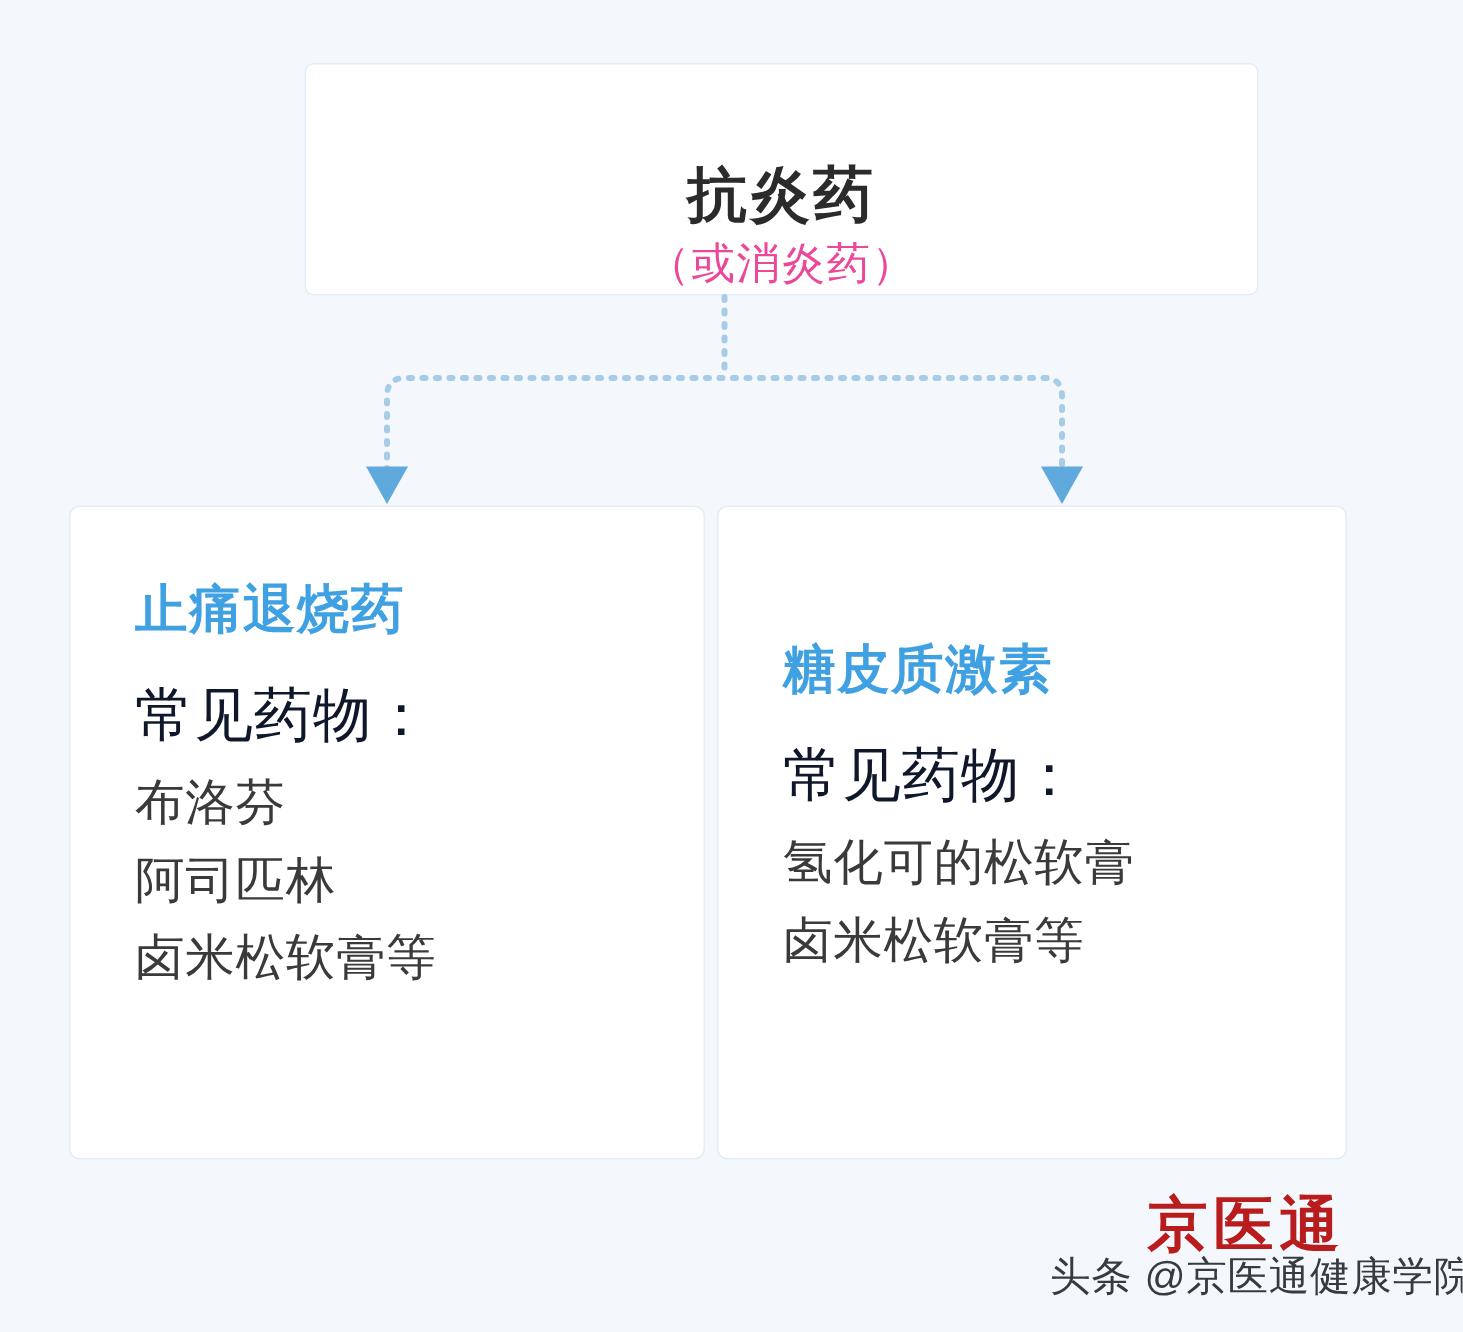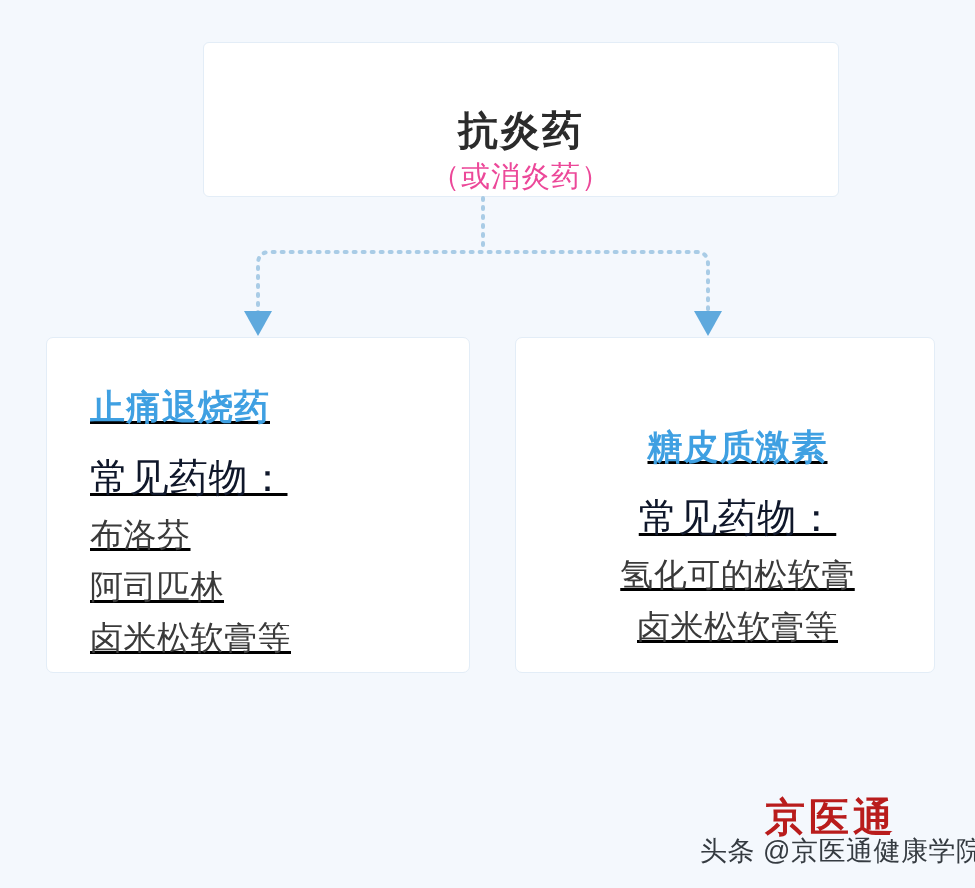--- a/index.html
+++ b/index.html
@@ -60,29 +60,28 @@
     top: 0;
     width: 975px;
     height: 888px;
     pointer-events: none;
   }
 
   
   .branch-card {
     position: absolute;
     top: 337px;
-    height: 336px;
+    height: 436px;
     background: #ffffff;
     border: 1px solid #e3edf7;
     border-radius: 7px;
     box-sizing: border-box;
-    text-decoration: underline;
   }
   .branch-card.left  { left: 46px;  width: 424px; }
-  .branch-card.right { left: 515px; width: 420px; text-align: center; }
+  .branch-card.right { left: 478px; width: 420px; }
 
   .branch-inner {
     padding-left: 43px;
     padding-right: 18px;
     box-sizing: border-box;
   }
   .branch-card.left  .branch-inner { padding-top: 48px; }
   .branch-card.right .branch-inner { padding-top: 88px; }
 
   .branch-heading {

